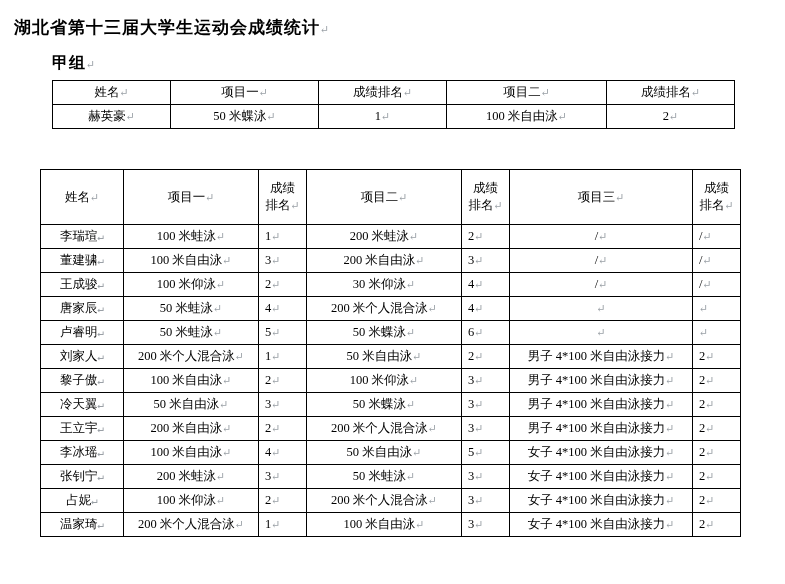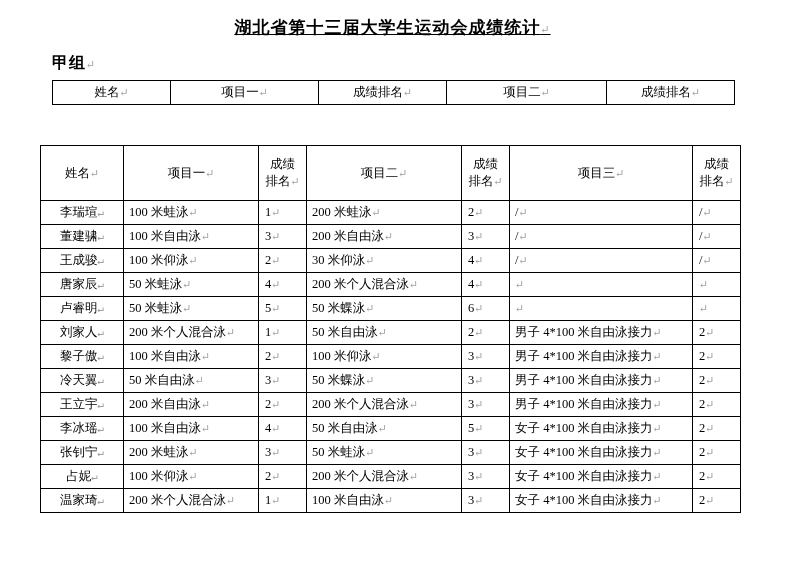--- a/index.html
+++ b/index.html
@@ -14,27 +14,25 @@
     color: #000000;
     overflow: hidden;
   }
   .page {
     position: relative;
     width: 785px;
     height: 584px;
     box-sizing: border-box;
   }
   .doc-title {
-    text-align: center;
     font-size: 17px;
     font-weight: bold;
     letter-spacing: 1px;
-    margin: 10px 0 0 0;
+    margin: 10px 0 0 14px;
     padding-top: 6px;
-    text-decoration: underline;
   }
   .pilcrow {
     color: #9aa0a6;
     font-size: 11px;
     font-weight: normal;
     vertical-align: baseline;
   }
   .section-label {
     font-size: 16px;
     font-weight: bold;
@@ -71,21 +69,21 @@
   .table-b td {
     height: 23px;
     font-size: 12.5px;
   }
   .table-b .hdr td {
     text-align: center;
     height: 55px;
     vertical-align: middle;
   }
   .table-b td.c-name { text-align: center; font-family: Liberation Mono, monospace; }
-  .table-b td.c-ev { text-align: left; }
+  .table-b td.c-ev { text-align: center; }
   .table-b td.c-rk { text-align: left; padding-left: 6px; }
 
   .sp-top { height: 40px; }
 </style>
 </head>
 <body>
 
 <div class="page">
 
   <div class="doc-title"><span>湖北省第十三届大学生运动会成绩统计</span><span class="pilcrow">↵</span></div>
@@ -100,20 +98,27 @@
       <col style="width:160px">
       <col style="width:128px">
     </colgroup>
     <tbody>
       <tr class="hdr">
         <td><span>姓名</span><span class="pilcrow">↵</span></td>
         <td><span>项目一</span><span class="pilcrow">↵</span></td>
         <td><span>成绩排名</span><span class="pilcrow">↵</span></td>
         <td><span>项目二</span><span class="pilcrow">↵</span></td>
         <td><span>成绩排名</span><span class="pilcrow">↵</span></td>
+      </tr>
+      <tr class="r1">
+        <td><span>赫英豪</span><span class="pilcrow">↵</span></td>
+        <td><span>50 米蝶泳</span><span class="pilcrow">↵</span></td>
+        <td><span>1</span><span class="pilcrow">↵</span></td>
+        <td><span>100 米自由泳</span><span class="pilcrow">↵</span></td>
+        <td><span>2</span><span class="pilcrow">↵</span></td>
       </tr>
     </tbody>
   </table>
 
 
   <div class="sp-top"></div>
 
   <table class="table-b">
     <colgroup>
       <col style="width:83px">

